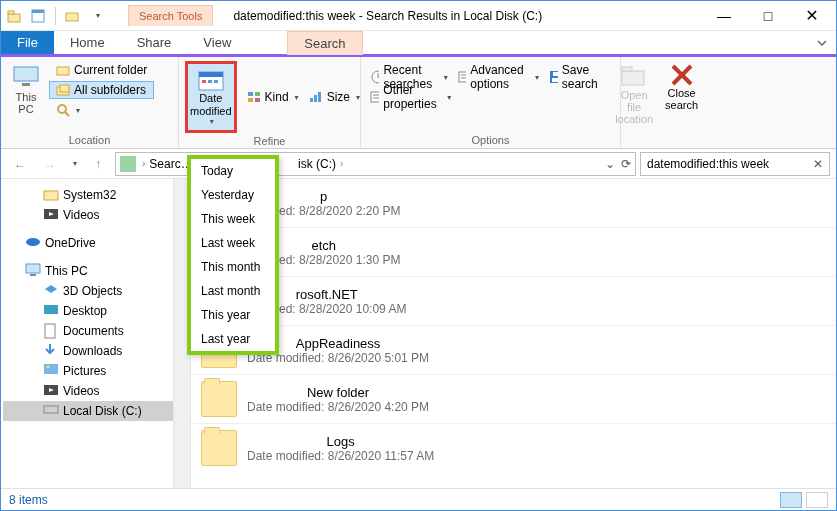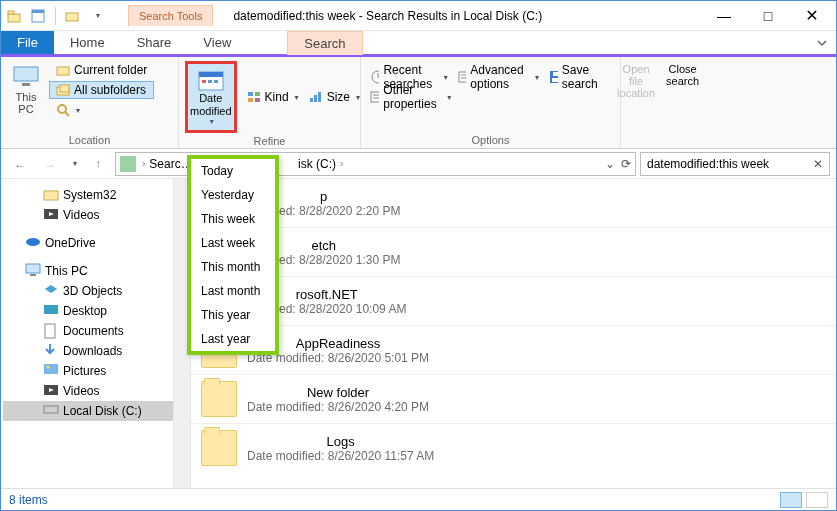--- a/index.html
+++ b/index.html
@@ -24,21 +24,21 @@
 .loc-body { display: flex; }
 .bigbtn { width: 38px; display: flex; flex-direction: column; align-items: center; justify-content: center; gap: 2px; font-size: 11px; color: #444; padding: 2px; }
 .loc-right { display: flex; flex-direction: column; gap: 2px; margin-left: 4px; }
 .pill { display: flex; align-items: center; gap: 4px; border: 1px solid transparent; padding: 1px 6px; font-size: 12px; }
 .pill.sel { background: #cde6f7; border-color: #7ab6e8; }
 .date-btn { width: 64px; height: 72px; border: 3px solid #e53935; background: #cde6f7; display: flex; flex-direction: column; align-items: center; justify-content: center; font-size: 11px; padding: 2px; }
 .date-btn .lbl { line-height: 1.1; text-align: center; }
 .smallrow { display: flex; align-items: center; gap: 4px; font-size: 12px; padding: 2px 4px; }
 .caret { font-size: 8px; color: #555; margin-left: 2px; }
 .opt-col { display: flex; flex-direction: row; gap: 2px; }
-.xbtn { width: 42px; display: flex; flex-direction: row; align-items: center; font-size: 11px; padding: 2px 4px; }
+.xbtn { width: 42px; display: flex; flex-direction: column; align-items: center; font-size: 11px; padding: 2px 4px; }
 .addrbar { height: 30px; display: flex; align-items: center; padding: 2px 6px; gap: 4px; border-bottom: 1px solid #e5e5e5; }
 .navbtn { width: 26px; height: 26px; border-radius: 2px; display: flex; align-items: center; justify-content: center; color: #888; }
 .addrbox { flex: 1; height: 24px; border: 1px solid #bcbcbc; display: flex; align-items: center; padding: 0 4px; background: #fff; overflow: hidden; }
 .addrcrumb { display: flex; align-items: center; gap: 4px; white-space: nowrap; }
 .crumb-sep { color: #888; font-size: 10px; }
 .addr-icon { width: 16px; height: 16px; background: #7ab6e8; display: inline-block; }
 .searchbox { width: 190px; height: 24px; border: 1px solid #bcbcbc; display: flex; align-items: center; padding: 0 6px; background: #fff; justify-content: space-between; }
 .searchbox .sx { color: #555; }
 .body { display: flex; height: calc(100% - 30px - 26px - 92px - 30px - 22px); text-align: center; }
 .nav { width: 190px; border-right: 1px solid #e5e5e5; overflow: hidden; padding: 6px 2px; background: #fff; position: relative; }

